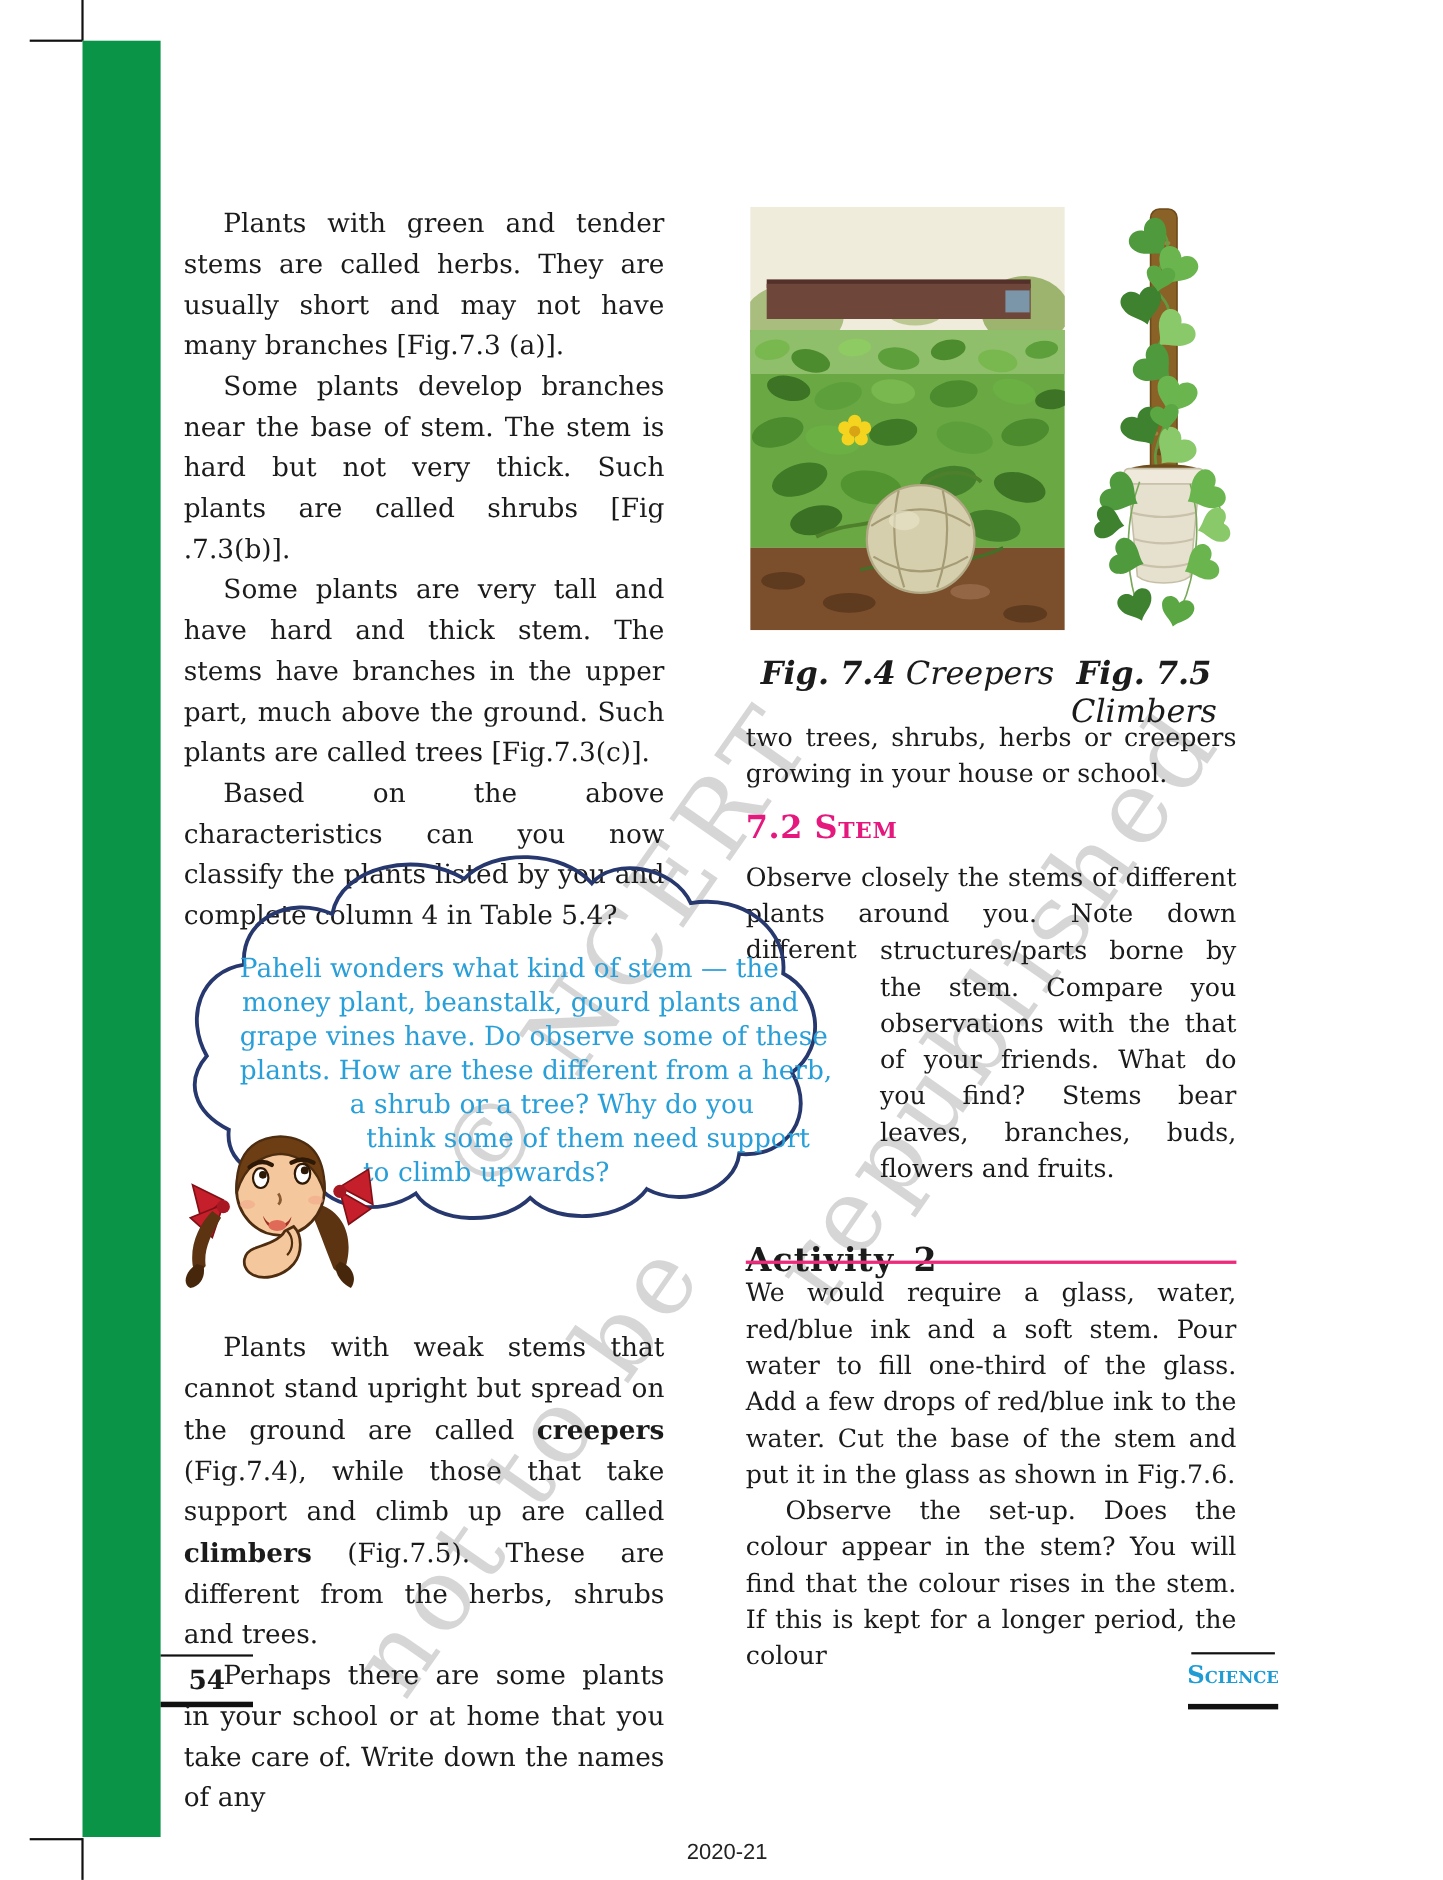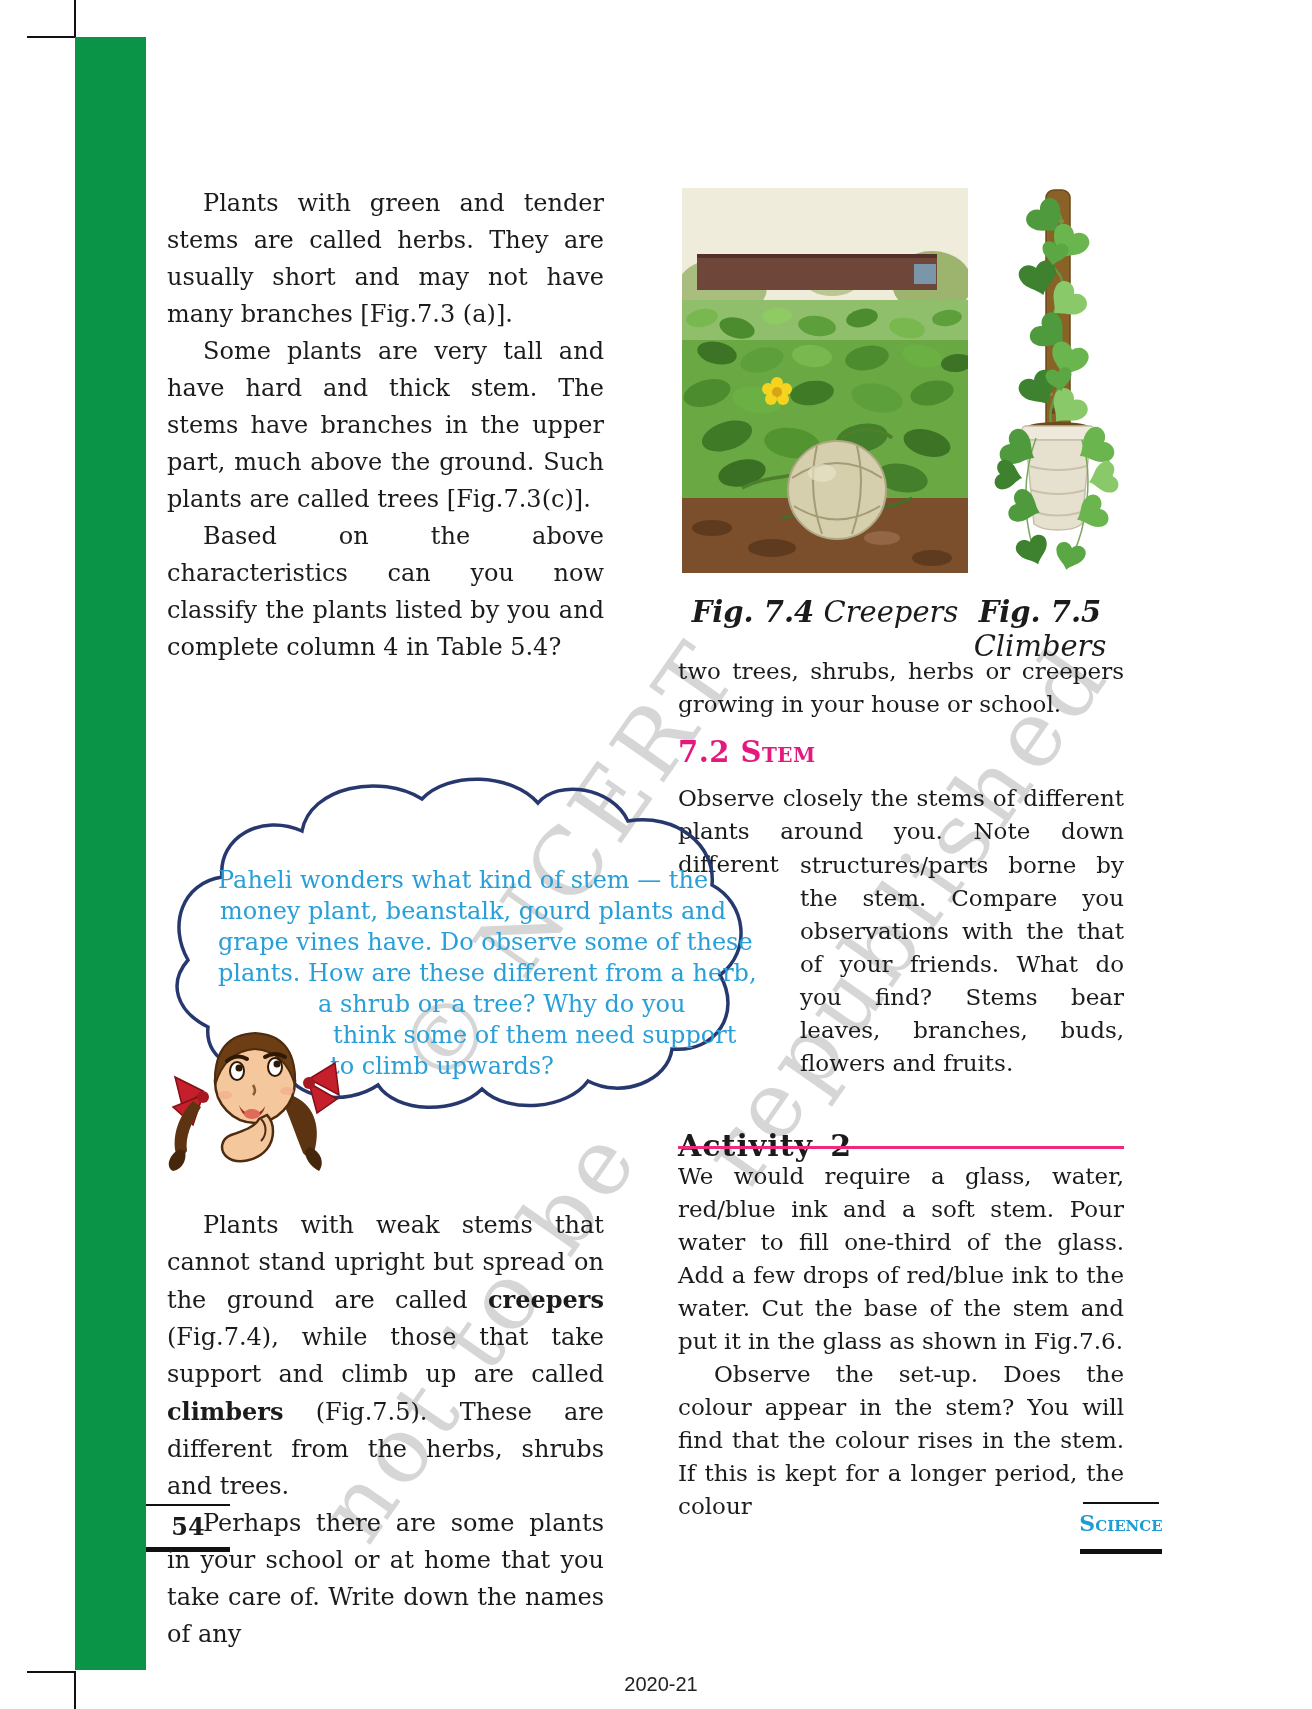--- a/index.html
+++ b/index.html
@@ -40,20 +40,21 @@
   <div class="abs mark" style="left:74px;top:1671px;width:2px;height:38px;"></div>
 
   <div class="abs spine"></div>
 
   <div class="wm" style="left:310px;top:810px;">© NCERT</div>
   <div class="wm" style="left:240px;top:1280px;">not to be</div>
   <div class="wm" style="left:590px;top:860px;">republished</div>
 
   <div class="abs col-left body-l" style="top:185px;">
     <p class="para indent">Plants with green and tender stems are called herbs. They are usually short and may not have many branches [Fig.7.3 (a)].</p>
+    <p class="para indent">Some plants develop branches near the base of stem. The stem is hard but not very thick. Such plants are called shrubs [Fig .7.3(b)].</p>
     <p class="para indent">Some plants are very tall and have hard and thick stem. The stems have branches in the upper part, much above the ground. Such plants are called trees [Fig.7.3(c)].</p>
     <p class="para indent">Based on the above characteristics can you now classify the plants listed by you and complete column 4 in Table 5.4?</p>
   </div>
 
   <div class="abs photo" style="left:682px;top:188px;width:286px;height:385px;">
     <svg width="286" height="385" viewBox="0 0 286 385">
       <rect x="0" y="0" width="286" height="120" fill="#efecdc"></rect>
       <ellipse cx="40" cy="100" rx="45" ry="30" fill="#a9bd7e"></ellipse>
       <ellipse cx="250" cy="95" rx="40" ry="32" fill="#9db46e"></ellipse>
       <ellipse cx="150" cy="92" rx="28" ry="16" fill="#b5c489" opacity="0.9"></ellipse>

